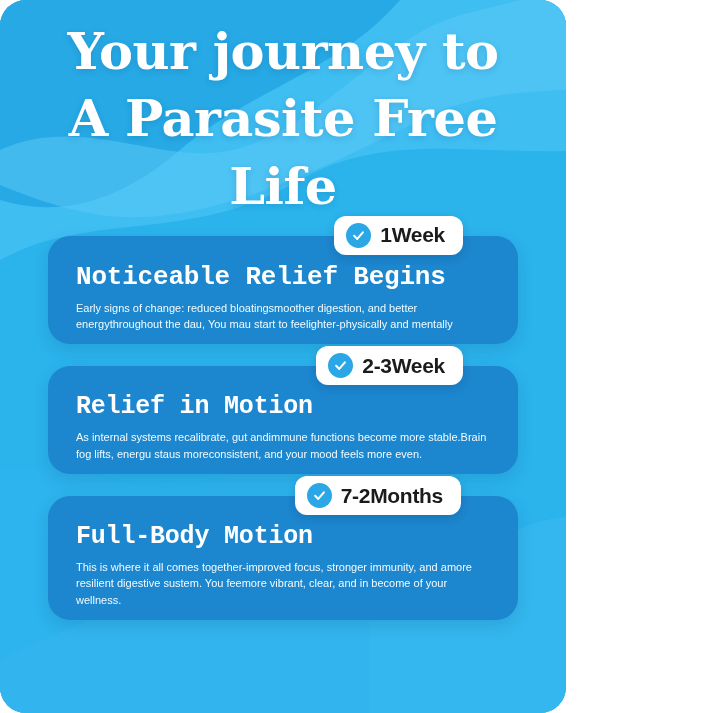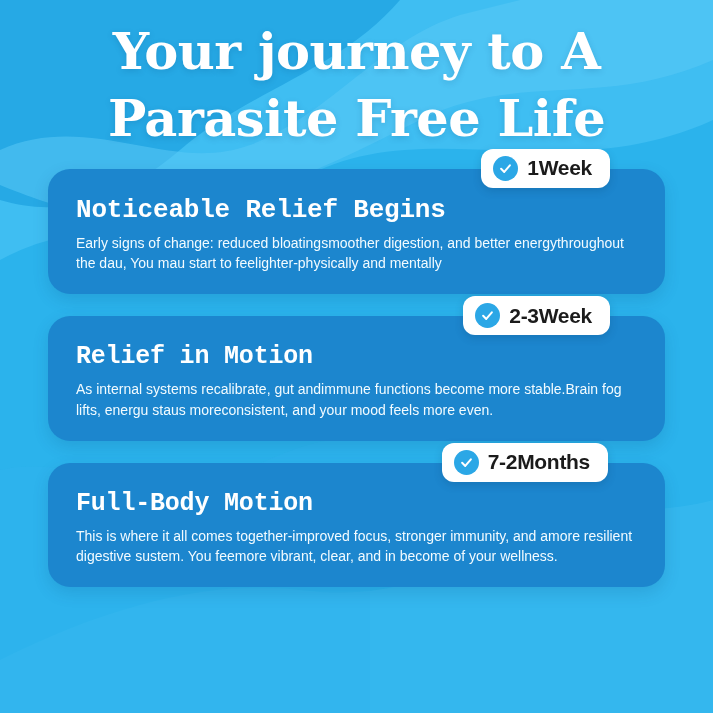--- a/index.html
+++ b/index.html
@@ -8,24 +8,25 @@
   }
   body {
     width: 713px;
     height: 713px;
     font-family: "Liberation Sans", sans-serif;
     overflow: hidden;
   }
 
   .poster {
     position: relative;
-    width: 713px;
+    width: 566px;
     height: 713px;
     background: #2BB3EC;
     overflow: hidden;
+    border-radius: 26px;
   }
 
   
   .bg-layer {
     position: absolute;
     inset: 0;
     pointer-events: none;
   }
   .bg-layer svg {
     display: block;
@@ -57,21 +58,21 @@
     padding: 0 48px;
     display: flex;
     flex-direction: column;
     gap: 22px;
   }
 
   .card {
     position: relative;
     background: #1C86CE;
     border-radius: 22px;
-    padding: 26px 28px 20px 28px;
+    padding: 26px 28px 12px 28px;
     box-shadow: 0 6px 16px rgba(0, 60, 110, 0.15);
   }
 
   .badge {
     position: absolute;
     top: -20px;
     right: 56px;
     background: #ffffff;
     border-radius: 12px;
     padding: 7px 18px 7px 12px;
@@ -107,21 +108,21 @@
     font-family: Liberation Mono, monospace;
     font-weight: bold;
     font-size: 25px;
     color: #ffffff;
     letter-spacing: -0.2px;
   }
 
   .card-body {
     margin: 0;
     font-family: "Liberation Sans", sans-serif;
-    font-size: 14px;
+    font-size: 11px;
     line-height: 1.48;
     color: #f2fbff;
   }
 
   .card-1 .card-title { font-size: 26px; }
   .card-1 .badge { right: 55px; }
   .card-2 .badge { right: 55px; }
   .card-3 .badge { right: 57px; }
 </style>
 </head>

